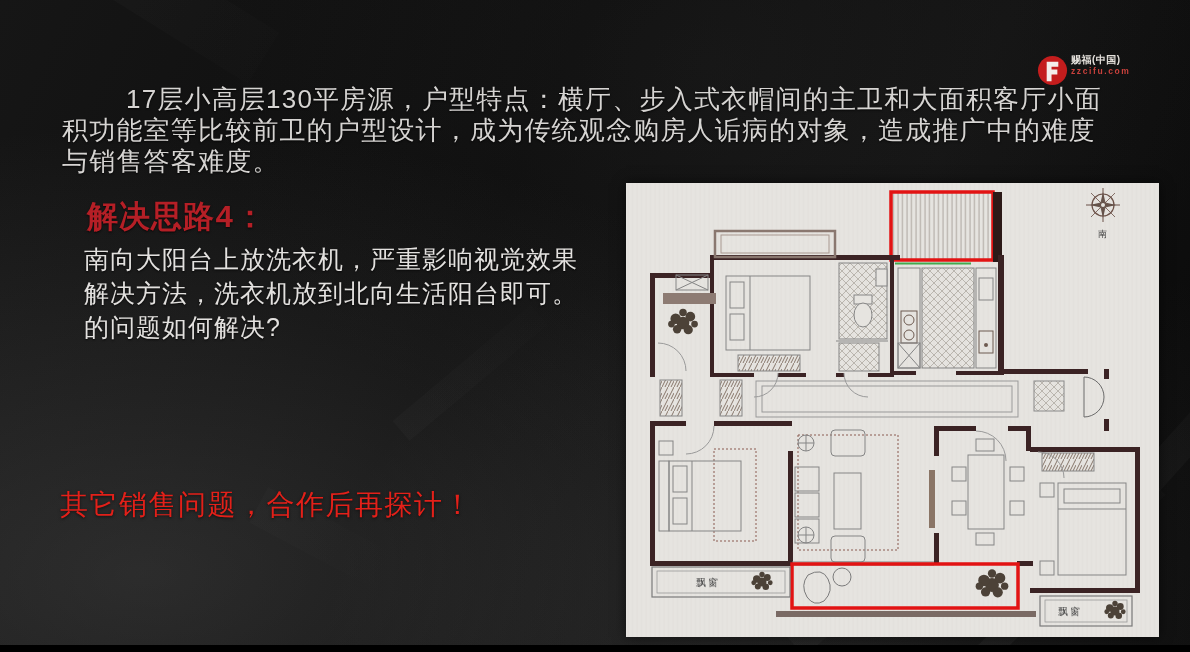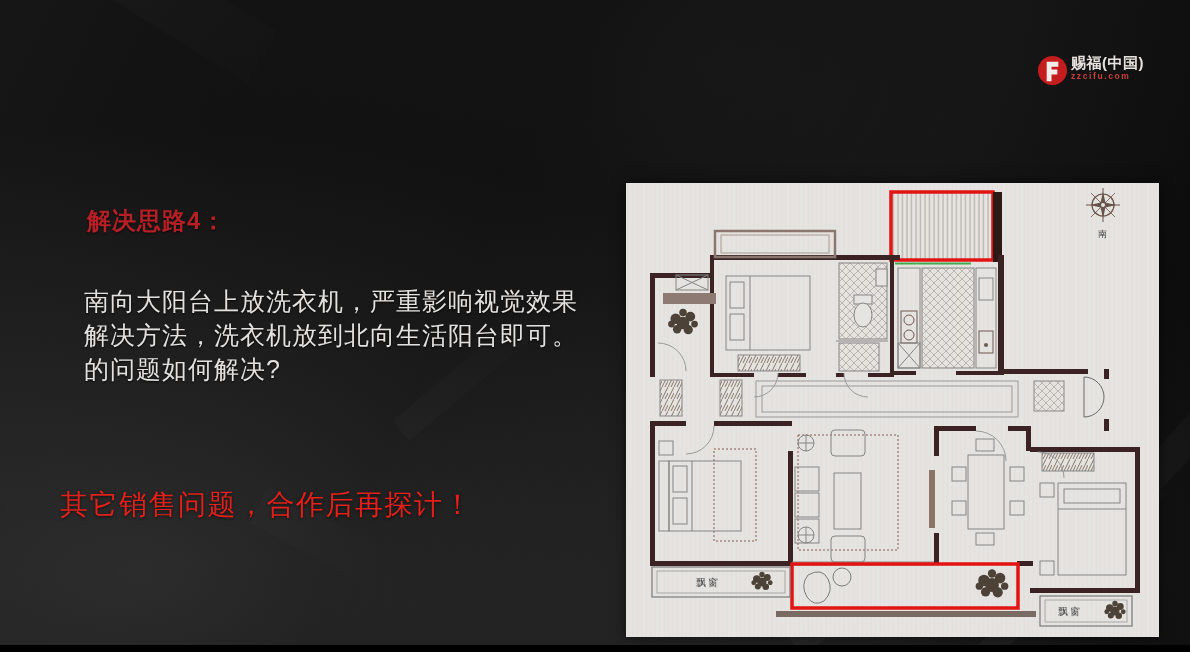--- a/index.html
+++ b/index.html
@@ -19,35 +19,35 @@
   .bs3{left:60px;top:-30px;width:220px;height:60px;transform:rotate(32deg);opacity:.10;}
   .bs4{left:380px;top:360px;width:180px;height:26px;transform:rotate(-40deg);opacity:.10;}
   .bs5{left:1090px;top:420px;width:200px;height:30px;transform:rotate(-48deg);opacity:.14;}
   .bs6{left:250px;top:520px;width:150px;height:40px;transform:rotate(28deg);opacity:.08;}
   .bottom-bar{position:absolute;left:0;bottom:0;width:100%;height:7px;background:#000;}
 
   
   .logo{position:absolute;left:1037px;top:55px;display:flex;align-items:flex-start;}
   .logo-icon{width:31px;height:31px;}
   .logo-text{margin-left:3px;line-height:1;}
-  .logo-brand{color:#e6e2dd;font-size:15px;font-weight:bold;letter-spacing:.5px;}
+  .logo-brand{color:#e6e2dd;font-size:10px;font-weight:bold;letter-spacing:.5px;}
   .logo-domain{color:#c9413c;font-size:8.5px;letter-spacing:1.6px;margin-top:2px;font-weight:bold;}
 
   
   .intro{position:absolute;left:62px;top:84px;width:1098px;color:#d6d4d2;
     font-size:26px;line-height:31px;letter-spacing:1.2px;
     text-shadow:0 1px 2px rgba(0,0,0,.8);}
   .intro-line{white-space:nowrap;}
   .intro-line.indent{padding-left:64px;}
 
   
-  .sol-heading{position:absolute;left:87px;top:205px;color:#b51f26;font-size:24px;
-    font-weight:bold;letter-spacing:1px;text-shadow:0 1px 2px rgba(0,0,0,.7);}
+  .sol-heading{position:absolute;left:87px;top:196px;color:#b51f26;font-size:31px;
+    font-weight:bold;letter-spacing:1px;text-shadow:0 1px 2px rgba(0,0,0,.7);font-family:Liberation Mono, monospace;}
   .sol-body{position:absolute;left:84px;top:242px;color:#e3e1df;font-size:25px;
-    line-height:34px;letter-spacing:1px;text-shadow:0 1px 2px rgba(0,0,0,.8);margin-top:42px;}
+    line-height:34px;letter-spacing:1px;text-shadow:0 1px 2px rgba(0,0,0,.8);}
   .sol-line{white-space:nowrap;}
 
   
   .footer-line{position:absolute;left:60px;top:486px;color:#e32019;font-size:28px;
     letter-spacing:1.5px;white-space:nowrap;text-shadow:0 1px 3px rgba(0,0,0,.6);}
 
   
   .plan-panel{position:absolute;left:626px;top:183px;width:533px;height:454px;
     background:#e6e4e0;box-shadow:0 0 12px rgba(0,0,0,.6);}
   .plan-panel svg{display:block;}
@@ -71,20 +71,25 @@
     <svg class="logo-icon" viewBox="0 0 32 32">
       <circle cx="16" cy="16" r="15" fill="#c41d1d"></circle>
       <path d="M10 7 h12 v5 h-7 v3 h6 v5 h-6 v7 h-5 z" fill="#f4eeea"></path>
     </svg>
     <div class="logo-text">
       <div class="logo-brand">赐福(中国)</div>
       <div class="logo-domain">zzcifu.com</div>
     </div>
   </div>
 
+  <div class="intro">
+    <div class="intro-line indent">17层小高层130平房源，户型特点：横厅、步入式衣帽间的主卫和大面积客厅小面</div>
+    <div class="intro-line">积功能室等比较前卫的户型设计，成为传统观念购房人诟病的对象，造成推广中的难度</div>
+    <div class="intro-line">与销售答客难度。</div>
+  </div>
 
   <div class="sol-heading">解决思路4：</div>
   <div class="sol-body">
     <div class="sol-line">南向大阳台上放洗衣机，严重影响视觉效果</div>
     <div class="sol-line">解决方法，洗衣机放到北向生活阳台即可。</div>
     <div class="sol-line">的问题如何解决?</div>
   </div>
 
   <div class="footer-line">其它销售问题，合作后再探计！</div>
 

